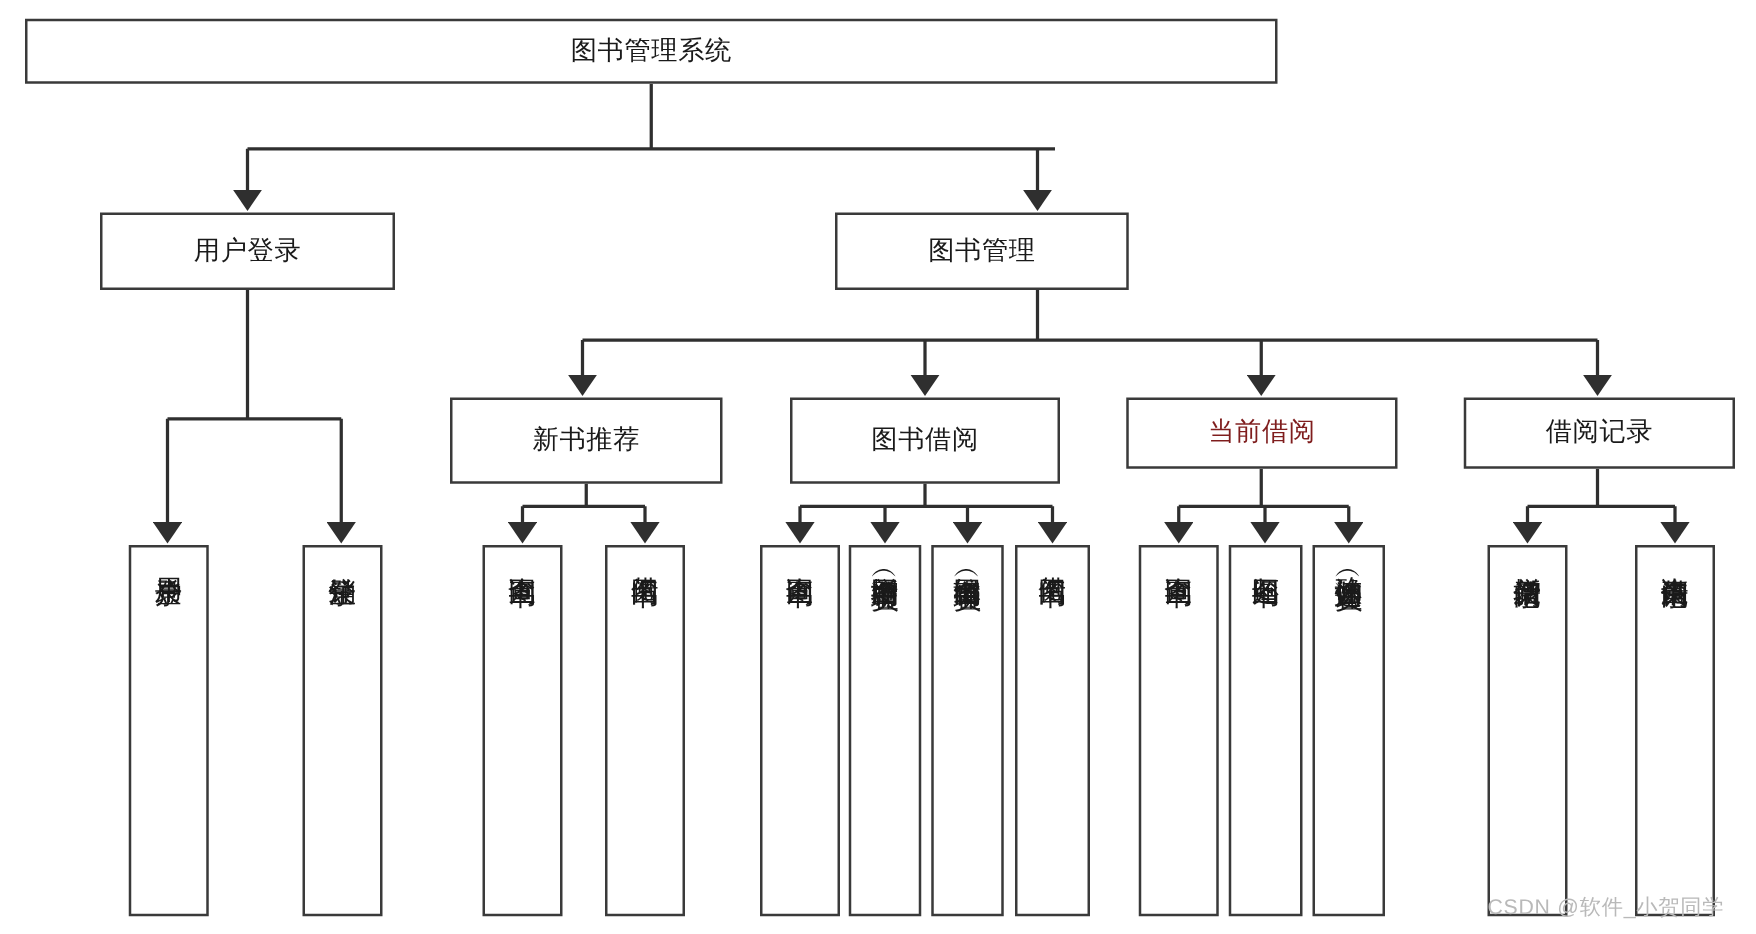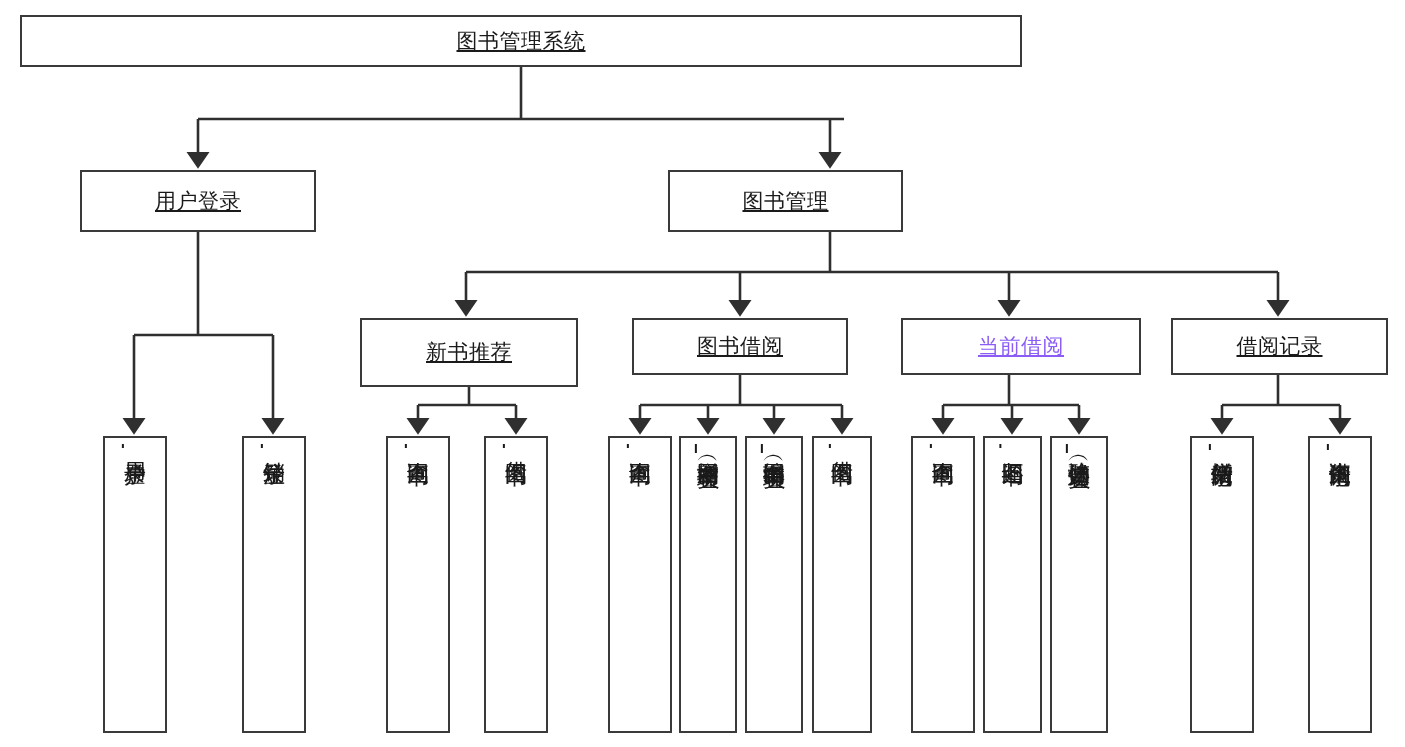--- a/index.html
+++ b/index.html
@@ -36,21 +36,20 @@
     align-items: center;
     justify-content: center;
     color: #1a1a1a;
   }
   .node-label {
     display: block;
     text-align: left;
     line-height: 1.28;
     letter-spacing: 0.5px;
     white-space: nowrap;
-    text-decoration: underline;
   }
   .node.horizontal .node-label {
     writing-mode: horizontal-tb;
     font-size: 21px;
   }
   .node.vertical {
     align-items: flex-start;
     padding-top: 6px;
   }
   .node.vertical .node-label {
@@ -145,24 +144,24 @@
   <div class="node horizontal" style="left: 80px; top: 170px; width: 236px; height: 62px; border-color: rgb(58, 58, 58); background: rgb(255, 255, 255); color: rgb(26, 26, 26);">
     <span class="node-label">用户登录</span>
   </div>
   <div class="node horizontal" style="left: 668px; top: 170px; width: 235px; height: 62px; border-color: rgb(58, 58, 58); background: rgb(255, 255, 255); color: rgb(26, 26, 26);">
     <span class="node-label">图书管理</span>
   </div>
 
   <div class="node horizontal" style="left: 360px; top: 318px; width: 218px; height: 69px; border-color: rgb(58, 58, 58); background: rgb(255, 255, 255); color: rgb(26, 26, 26);">
     <span class="node-label">新书推荐</span>
   </div>
-  <div class="node horizontal" style="left: 632px; top: 318px; width: 216px; height: 57px; border-color: rgb(58, 58, 58); background: rgb(255, 255, 255); color: rgb(26, 26, 26);">
+  <div class="node horizontal" style="left: 632px; top: 318px; width: 216px; height: 69px; border-color: rgb(58, 58, 58); background: rgb(255, 255, 255); color: rgb(26, 26, 26);">
     <span class="node-label">图书借阅</span>
   </div>
-  <div class="node horizontal" style="left: 901px; top: 318px; width: 240px; height: 57px; border-color: rgb(58, 58, 58); background: rgb(255, 255, 255); color: #8b5cf6;">
+  <div class="node horizontal" style="left: 901px; top: 318px; width: 217px; height: 57px; border-color: rgb(58, 58, 58); background: rgb(255, 255, 255); color: #7f1d1d;">
     <span class="node-label">当前借阅</span>
   </div>
   <div class="node horizontal" style="left: 1171px; top: 318px; width: 217px; height: 57px; border-color: rgb(58, 58, 58); background: rgb(255, 255, 255); color: rgb(26, 26, 26);">
     <span class="node-label">借阅记录</span>
   </div>
 
   <div class="node vertical" style="left: 103px; top: 436px; width: 64px; height: 297px; border-color: rgb(58, 58, 58); background: rgb(255, 255, 255); color: rgb(26, 26, 26);">
     <span class="node-label">用户登录</span>
   </div>
   <div class="node vertical" style="left: 242px; top: 436px; width: 64px; height: 297px; border-color: rgb(58, 58, 58); background: rgb(255, 255, 255); color: rgb(26, 26, 26);">
@@ -195,14 +194,15 @@
   <div class="node vertical" style="left: 1050px; top: 436px; width: 58px; height: 297px; border-color: rgb(58, 58, 58); background: rgb(255, 255, 255); color: rgb(26, 26, 26);">
     <span class="node-label">确认归还（管理员）</span>
   </div>
   <div class="node vertical" style="left: 1190px; top: 436px; width: 64px; height: 297px; border-color: rgb(58, 58, 58); background: rgb(255, 255, 255); color: rgb(26, 26, 26);">
     <span class="node-label">新增借阅记录</span>
   </div>
   <div class="node vertical" style="left: 1308px; top: 436px; width: 64px; height: 297px; border-color: rgb(58, 58, 58); background: rgb(255, 255, 255); color: rgb(26, 26, 26);">
     <span class="node-label">查询借阅记录</span>
   </div>
 
+  <div class="watermark" style="color: rgb(185, 185, 185);">CSDN @软件_小贺同学</div>
 
 </div>
 
 </body></html>

